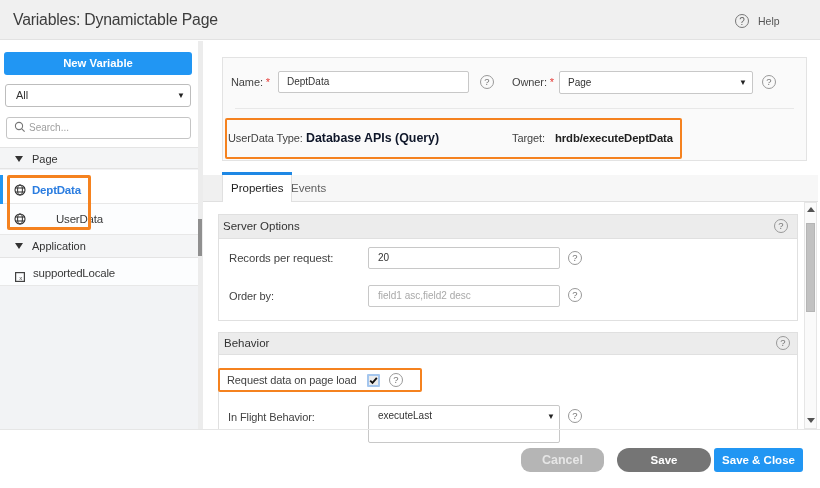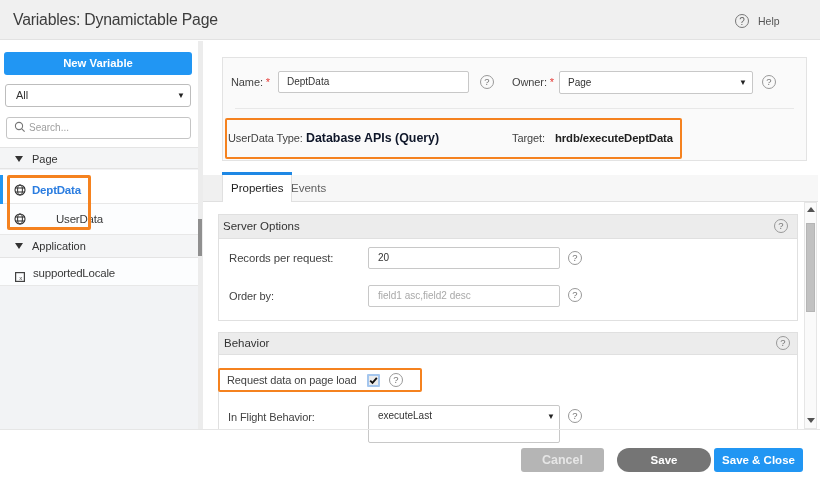--- a/index.html
+++ b/index.html
@@ -136,17 +136,17 @@
   <div class="sel-caret" style="left:547px;top:412px;">▼</div>
   <div class="hc" style="left:568px;top:409px;">?</div>
 
   <div class="abs" style="left:804px;top:202px;width:13px;height:227px;background:#fafafa;border:1px solid #e6e6e6;"></div>
   <div class="abs" style="left:807px;top:207px;width:0;height:0;border-left:4px solid transparent;border-right:4px solid transparent;border-bottom:5px solid #525252;"></div>
   <div class="abs" style="left:806px;top:223px;width:9px;height:89px;background:#c1c1c1;border:1px solid #b5b5b5;"></div>
   <div class="abs" style="left:807px;top:418px;width:0;height:0;border-left:4px solid transparent;border-right:4px solid transparent;border-top:5px solid #525252;"></div>
 
   <div class="abs" style="left:0;top:429px;width:820px;height:1px;background:#e6e6e6;"></div>
 
-  <div class="abs" style="left:521px;top:448px;width:83px;height:24px;background:#b5b5b5;border-radius:3px;color:#e6e6e6;font-weight:bold;font-size:12.5px;text-align:center;line-height:24px;">Cancel</div>
+  <div class="abs" style="left:521px;top:448px;width:83px;height:24px;background:#b5b5b5;border-radius:9px;color:#e6e6e6;font-weight:bold;font-size:12.5px;text-align:center;line-height:24px;">Cancel</div>
   <div class="abs" style="left:617px;top:448px;width:94px;height:24px;background:#757575;border-radius:12px;color:#fff;font-weight:bold;font-size:11.5px;text-align:center;line-height:24px;">Save</div>
   <div class="abs" style="left:714px;top:448px;width:89px;height:24px;background:#2196f3;border-radius:3px;color:#fff;font-weight:bold;font-size:11.5px;text-align:center;line-height:24px;">Save &amp; Close</div>
 
 </div>
 
 </body></html>

